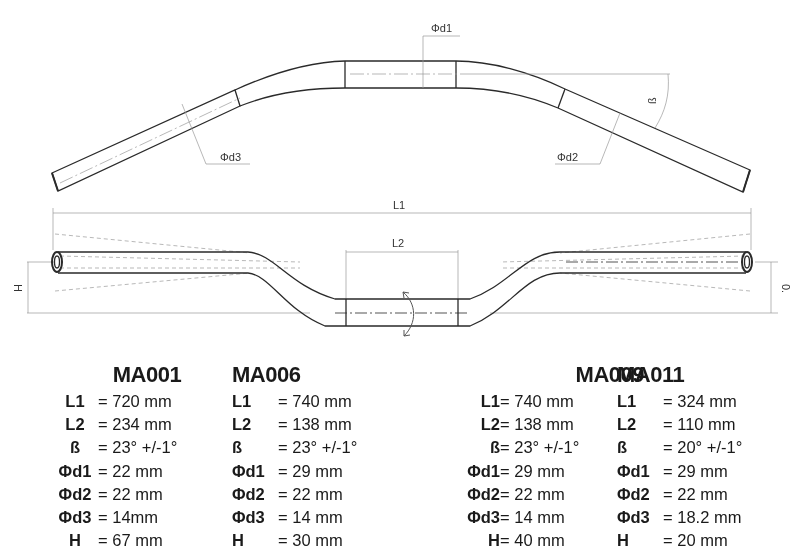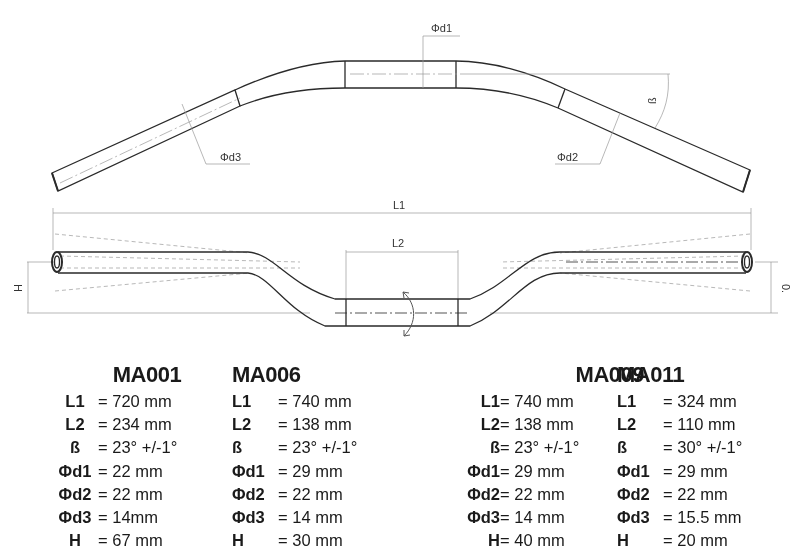--- a/index.html
+++ b/index.html
@@ -205,31 +205,31 @@
   <div class="spec-row">
       <span class="spec-key">L1</span>
       <span class="spec-val">= 324 mm</span>
     </div>
   <div class="spec-row">
       <span class="spec-key">L2</span>
       <span class="spec-val">= 110 mm</span>
     </div>
   <div class="spec-row">
       <span class="spec-key">ß</span>
-      <span class="spec-val">= 30° +/-1°</span>
+      <span class="spec-val">= 20° +/-1°</span>
     </div>
   <div class="spec-row">
       <span class="spec-key">Φd1</span>
       <span class="spec-val">= 29 mm</span>
     </div>
   <div class="spec-row">
       <span class="spec-key">Φd2</span>
       <span class="spec-val">= 22 mm</span>
     </div>
   <div class="spec-row">
       <span class="spec-key">Φd3</span>
-      <span class="spec-val">= 15.5 mm</span>
+      <span class="spec-val">= 18.2 mm</span>
     </div>
   <div class="spec-row">
       <span class="spec-key">H</span>
       <span class="spec-val">= 20 mm</span>
     </div>
 </div>
 
 </body></html>

